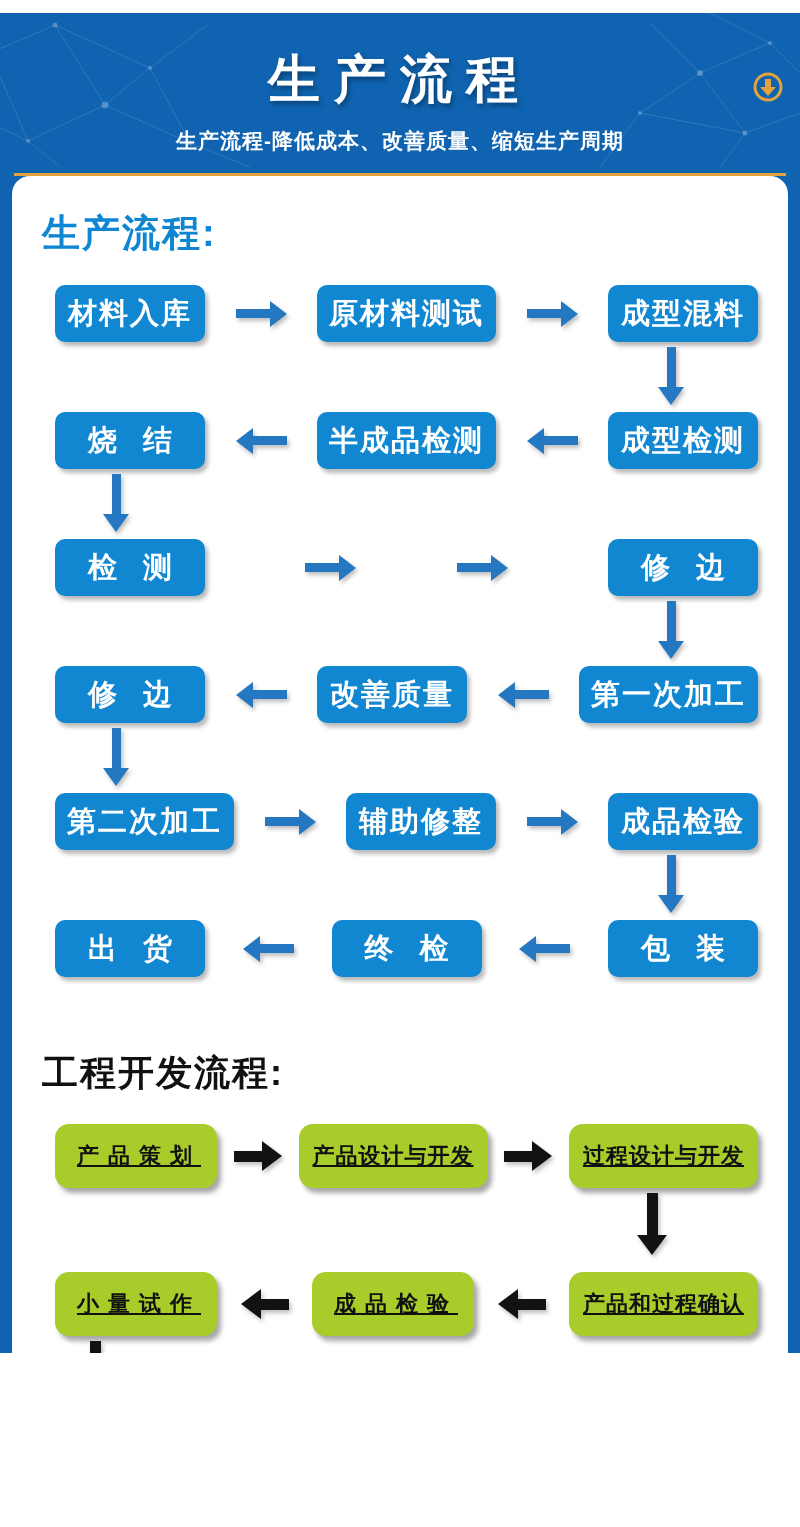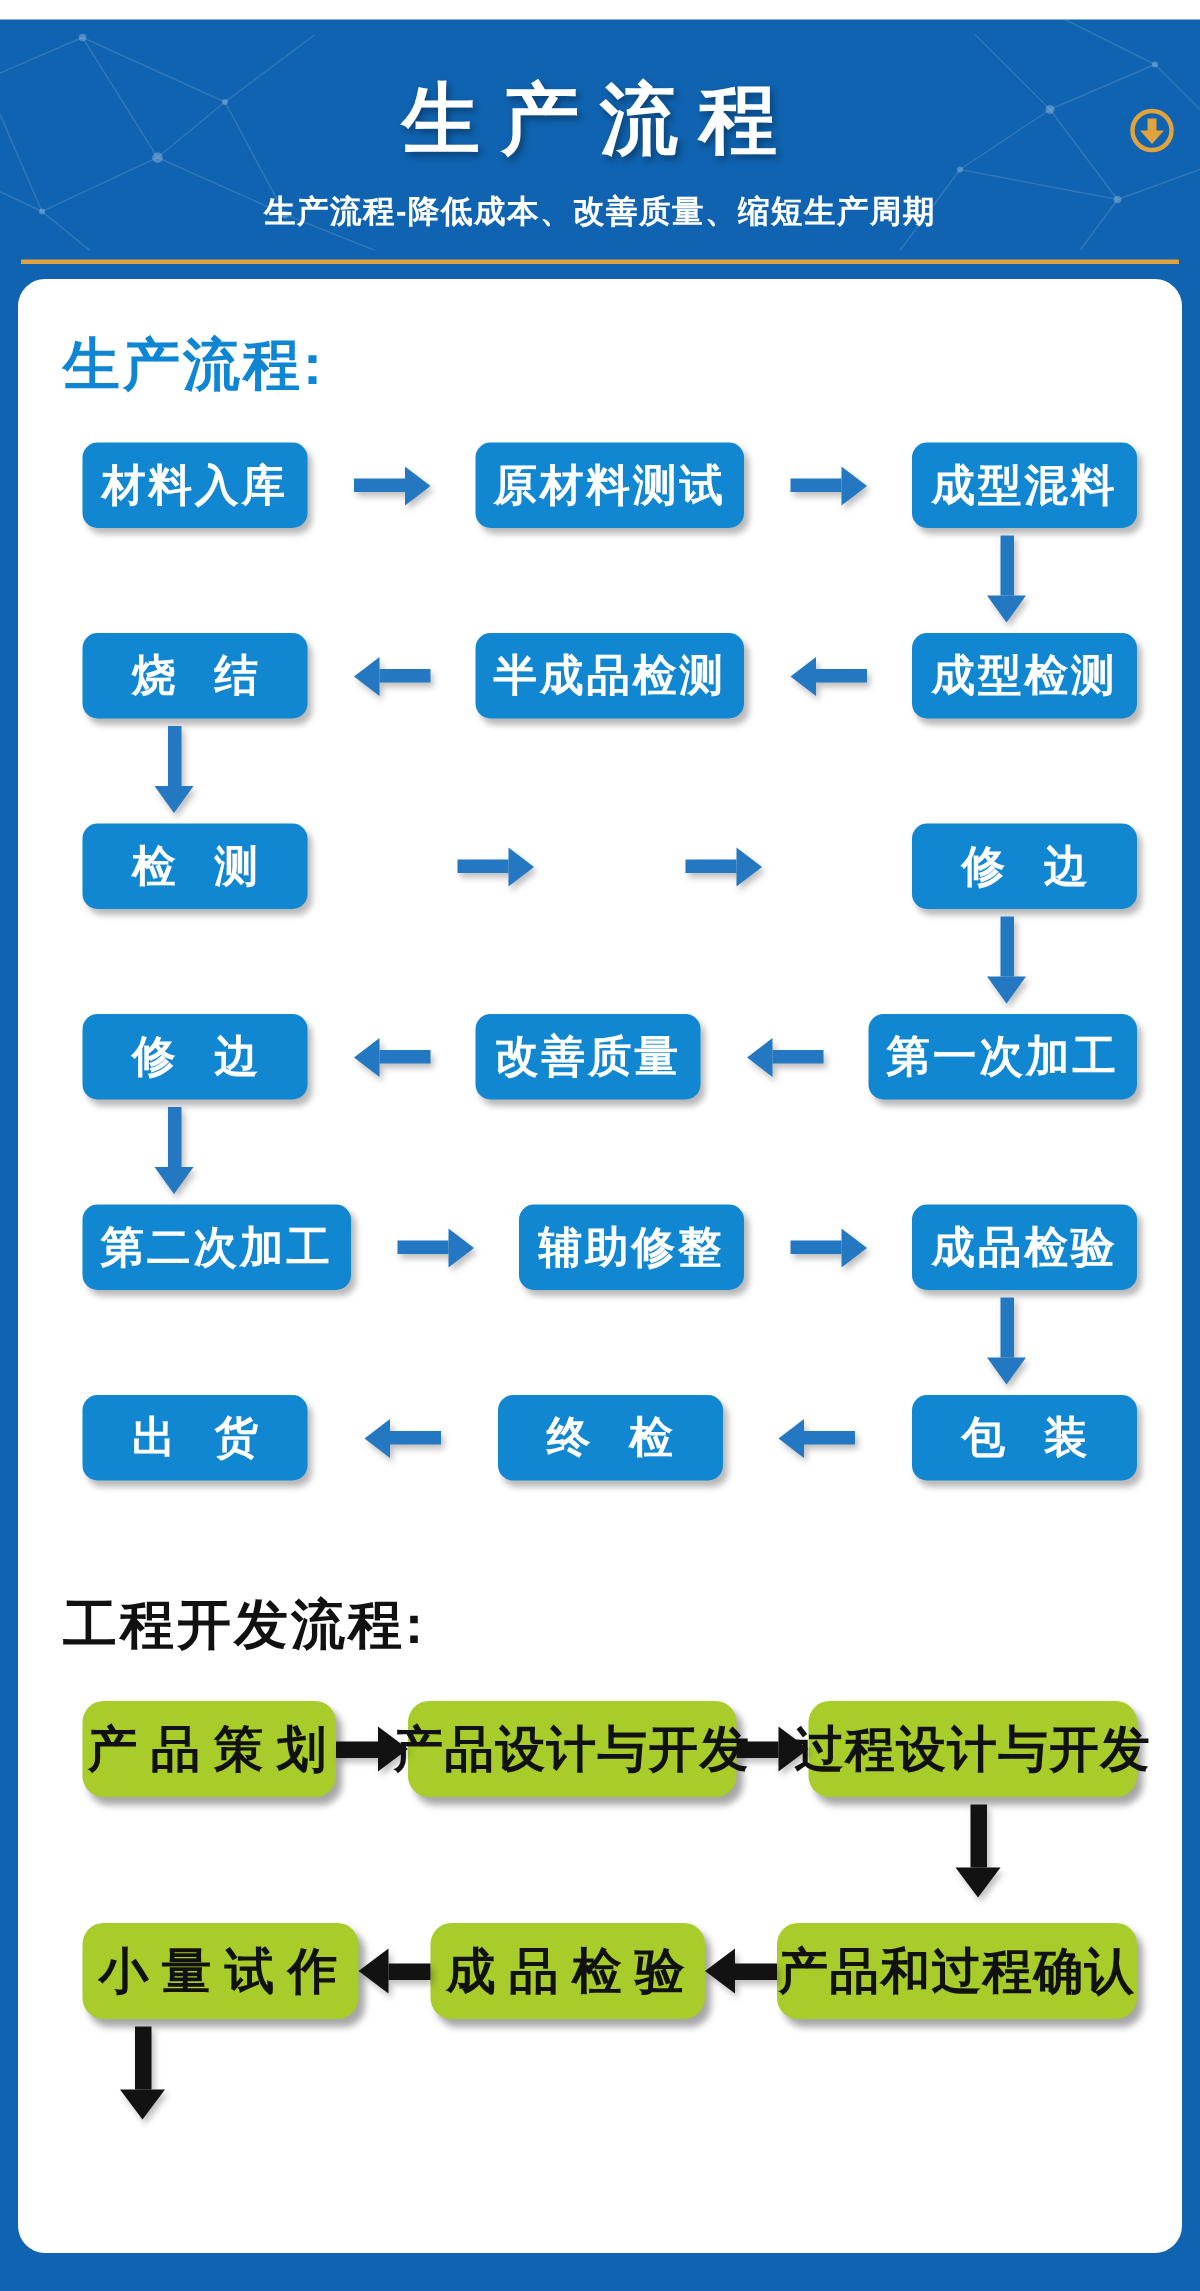--- a/index.html
+++ b/index.html
@@ -6,43 +6,43 @@
     --bg-blue:#0f63b0;
     --box-blue:#1187d2;
     --arrow-blue:#2478c2;
     --head-blue:#0e86d3;
     --box-green:#a8cc29;
     --arrow-black:#121212;
     --orange:#e2a33c;
   }
   *{margin:0;padding:0;box-sizing:border-box;}
   body{width:800px;font-family:"Liberation Sans","DejaVu Sans",sans-serif;background:#fff;}
-  .page{position:relative;width:800px;height:1527px;background:var(--bg-blue);overflow:hidden;}
+  .page{position:relative;width:800px;height:1353px;background:var(--bg-blue);overflow:hidden;}
   .top-strip{height:13px;background:#ffffff;}
   .header{position:relative;height:154px;}
   .pattern{position:absolute;left:0;top:0;width:800px;height:154px;}
   .title{position:relative;text-align:center;font-size:52px;font-weight:bold;color:#fff;
          letter-spacing:14px;padding-top:32px;text-shadow:2px 3px 5px rgba(0,0,0,.35);}
   .subtitle{position:relative;text-align:center;font-size:21px;font-weight:bold;color:#fff;
             margin-top:12px;letter-spacing:1px;}
   .dl-icon{position:absolute;right:16px;top:58px;width:32px;height:32px;}
   .accent{height:3px;background:var(--orange);margin:6px 14px 0;}
-  .card{position:relative;background:#fff;border-radius:18px;margin:10px 12px 0;padding:2px 30px 20px;min-height:1316px;}
+  .card{position:relative;background:#fff;border-radius:18px;margin:0 12px 0;padding:2px 30px 20px;min-height:1316px;}
   .h-blue{color:var(--head-blue);font-size:38px;font-weight:bold;margin:30px 0 26px;letter-spacing:2px;}
   .h-black{color:#111;font-size:36px;font-weight:bold;margin:72px 0 26px;letter-spacing:2px;}
   .frow{display:flex;justify-content:space-between;align-items:center;padding-left:13px;}
   .frow.row-start{justify-content:flex-start;gap:30px;}
   .fbox{display:flex;align-items:center;justify-content:center;font-weight:bold;white-space:nowrap;}
   .fbox.blue{height:57px;min-width:150px;padding:0 12px;background:var(--box-blue);color:#fff;
              border-radius:10px;font-size:29px;letter-spacing:2px;
              box-shadow:3px 4px 4px rgba(0,0,0,.28);}
   .fbox.blue.wide{letter-spacing:26px;padding-left:32px;padding-right:6px;}
   .fbox.green{height:64px;min-width:100px;padding:0 14px;background:var(--box-green);color:#111;
-              border-radius:14px;font-size:33px;letter-spacing:1px;
-              box-shadow:4px 5px 5px rgba(0,0,0,.35);}
+              border-radius:14px;font-size:22px;letter-spacing:1px;
+              box-shadow:4px 5px 5px rgba(0,0,0,.35);text-decoration:underline;}
   .fbox.green.sp4{letter-spacing:9px;padding-left:20px;min-width:162px;}
   .fbox.green.wide{letter-spacing:13px;padding-left:24px;height:68px;}
   
   .harrow{display:flex;align-items:center;filter:drop-shadow(2px 3px 2px rgba(0,0,0,.25));}
   .harrow.left{flex-direction:row-reverse;}
   .harrow.blue .shaft{width:34px;height:9px;background:var(--arrow-blue);}
   .harrow.blue .head{width:0;height:0;border-top:13px solid transparent;border-bottom:13px solid transparent;}
   .harrow.blue.right .head{border-left:17px solid var(--arrow-blue);}
   .harrow.blue.left .head{border-right:17px solid var(--arrow-blue);}
   .harrow.green .shaft{width:28px;height:11px;background:var(--arrow-black);}

